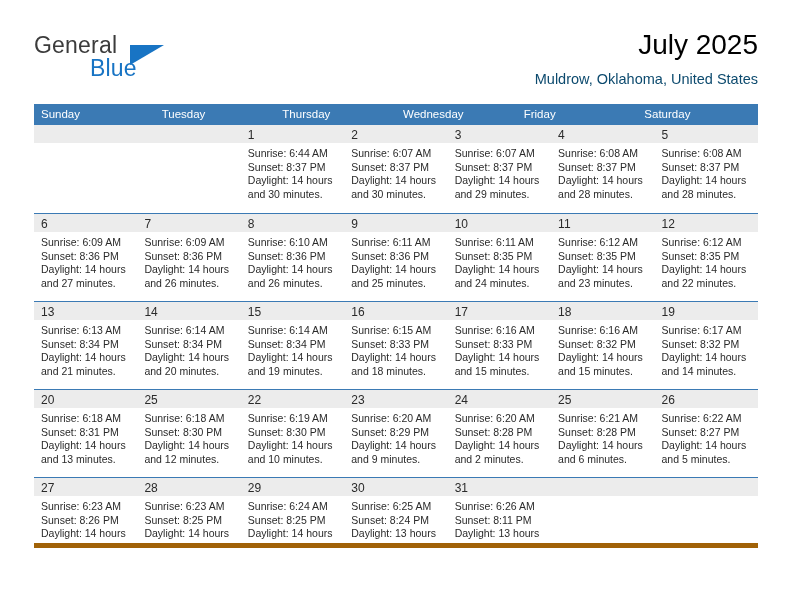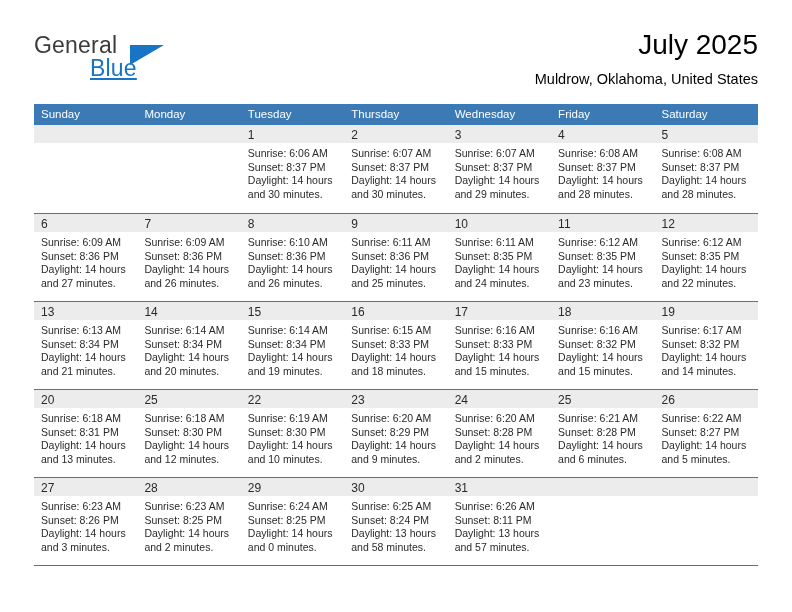--- a/index.html
+++ b/index.html
@@ -46,21 +46,20 @@
     font-family: "Liberation Sans", sans-serif;
   }
   .brand-blue {
     position: absolute;
     left: 56px;
     top: 23px;
     font-size: 23px;
     color: #1874c4;
     letter-spacing: 0.2px;
     font-family: "Liberation Sans", sans-serif;
-    text-decoration: underline;
   }
   .brand-triangle {
     position: absolute;
     left: 96px;
     top: 13px;
     width: 0;
     height: 0;
     border-left: 34px solid #1874c4;
     border-bottom: 20px solid transparent;
   }
@@ -75,21 +74,21 @@
     font-size: 28px;
     color: #000000;
     font-weight: normal;
     line-height: 34px;
     white-space: nowrap;
     font-family: "Liberation Sans", sans-serif;
   }
   .location-title {
     margin-top: 8px;
     font-size: 14.5px;
-    color: #000000;
+    color: #0c4a6e;
     line-height: 18px;
     white-space: nowrap;
     font-family: "Liberation Sans", sans-serif;
   }
 
   
   .calendar {
     position: absolute;
     left: 34px;
     top: 104px;
@@ -114,22 +113,22 @@
   .week-row {
     display: flex;
     border-top: 1px solid #3b7ab4;
     height: 88px;
     box-sizing: border-box;
   }
   .week-row.first {
     border-top: none;
   }
   .week-row.last {
-    border-bottom: 1px solid #a16207;
-    height: 89px;
+    border-bottom: 5px solid #a16207;
+    height: 71px;
   }
   .day-cell {
     flex: 1 1 0;
     box-sizing: border-box;
     position: relative;
     background: #ffffff;
     overflow: hidden;
   }
   .day-number-band {
     height: 18px;
@@ -174,39 +173,38 @@
       <div class="month-title">July 2025</div>
       <div class="location-title">Muldrow, Oklahoma, United States</div>
     </div>
 
   </div>
 
   <div class="calendar">
 
     <div class="weekday-row">
       <div class="weekday">Sunday</div>
-      <div class="weekday">Monday</div>
       <div class="weekday">Tuesday</div>
       <div class="weekday">Thursday</div>
       <div class="weekday">Wednesday</div>
       <div class="weekday">Friday</div>
       <div class="weekday">Saturday</div>
     </div>
 
     <div class="week-row first">
       <div class="day-cell empty">
         <div class="day-number-band"><span class="day-number"></span></div>
       </div>
       <div class="day-cell empty">
         <div class="day-number-band"><span class="day-number"></span></div>
       </div>
       <div class="day-cell">
         <div class="day-number-band"><span class="day-number">1</span></div>
         <div class="day-info">
-          <div>Sunrise: 6:06 AM</div>
+          <div>Sunrise: 6:44 AM</div>
           <div>Sunset: 8:37 PM</div>
           <div>Daylight: 14 hours</div>
           <div>and 30 minutes.</div>
         </div>
       </div>
       <div class="day-cell">
         <div class="day-number-band"><span class="day-number">2</span></div>
         <div class="day-info">
           <div>Sunrise: 6:07 AM</div>
           <div>Sunset: 8:37 PM</div>

